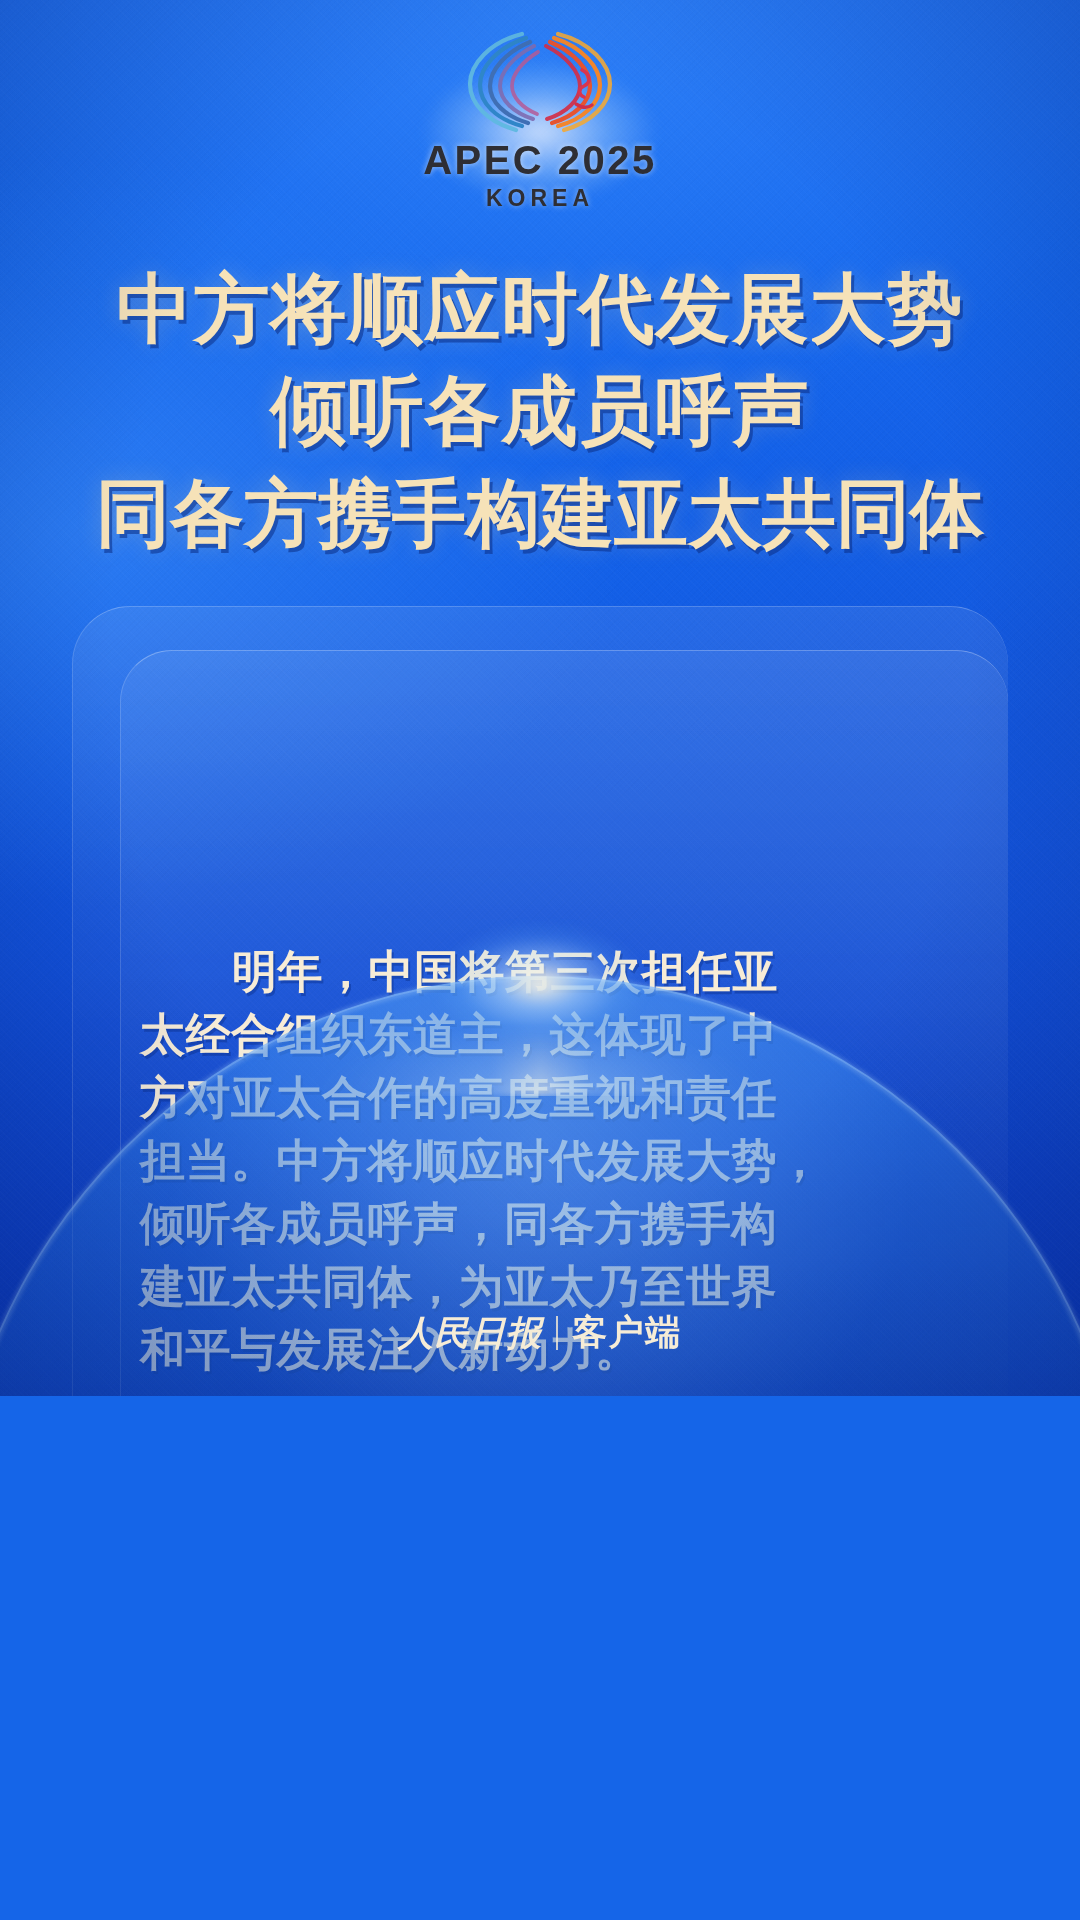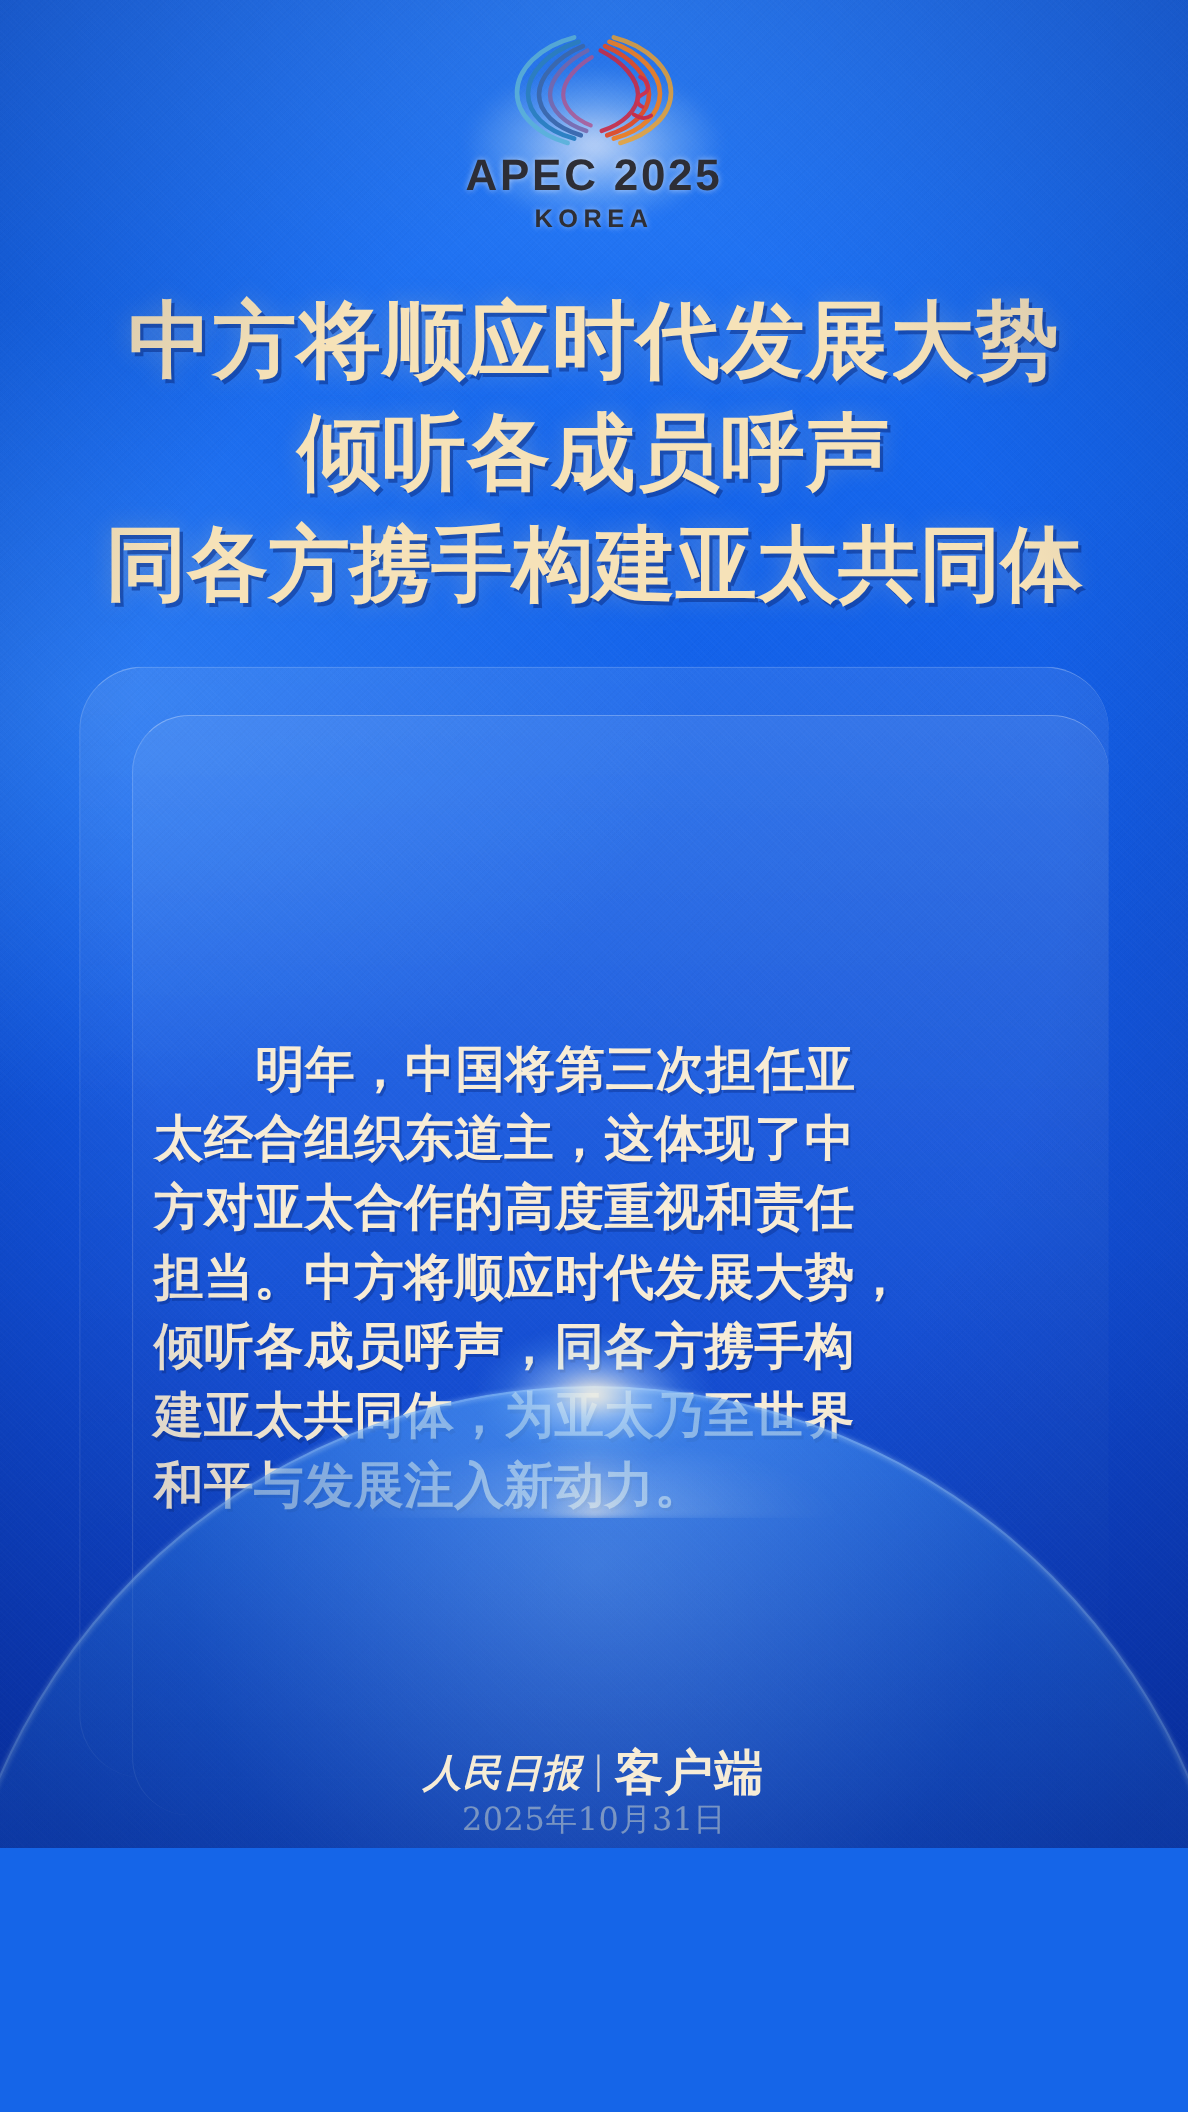--- a/index.html
+++ b/index.html
@@ -7,21 +7,21 @@
   body {
     font-family:"Liberation Sans", sans-serif;
     background:#1565e8;
     overflow:hidden;
     position:relative;
   }
 
   
   #poster{
     position:absolute; inset:0;
-    width:1080px; height:1680px;
+    width:1080px; height:1396px;
     overflow:hidden;
     background:
       radial-gradient(ellipse 1100px 700px at 50% 0%, rgba(60,145,255,0.55) 0%, rgba(60,145,255,0.0) 62%),
       radial-gradient(ellipse 900px 620px at 8% 38%, rgba(78,160,255,0.40) 0%, rgba(78,160,255,0) 60%),
       radial-gradient(ellipse 900px 700px at 96% 52%, rgba(20,80,210,0.42) 0%, rgba(20,80,210,0) 62%),
       linear-gradient(178deg,#1d6cf0 0%, #1668ee 18%, #1361e9 42%, #114fd8 68%, #0d3fc4 86%, #0a35b4 100%);
   }
   
   #texture{
     position:absolute; inset:0;
@@ -207,21 +207,21 @@
     letter-spacing:1px;
     line-height:1;
   }
   #footer-divider{
     width:2px; height:34px;
     background:rgba(246,236,214,.80);
   }
   #footer-product{
     font-family:"DejaVu Sans","Liberation Sans", sans-serif;
     font-weight:bold;
-    font-size:44px;
+    font-size:35px;
     color:#f6ecd6;
     letter-spacing:1.5px;
     line-height:1;
   }
 </style>
 </head>
 <body>
 
 <div id="poster">
 

